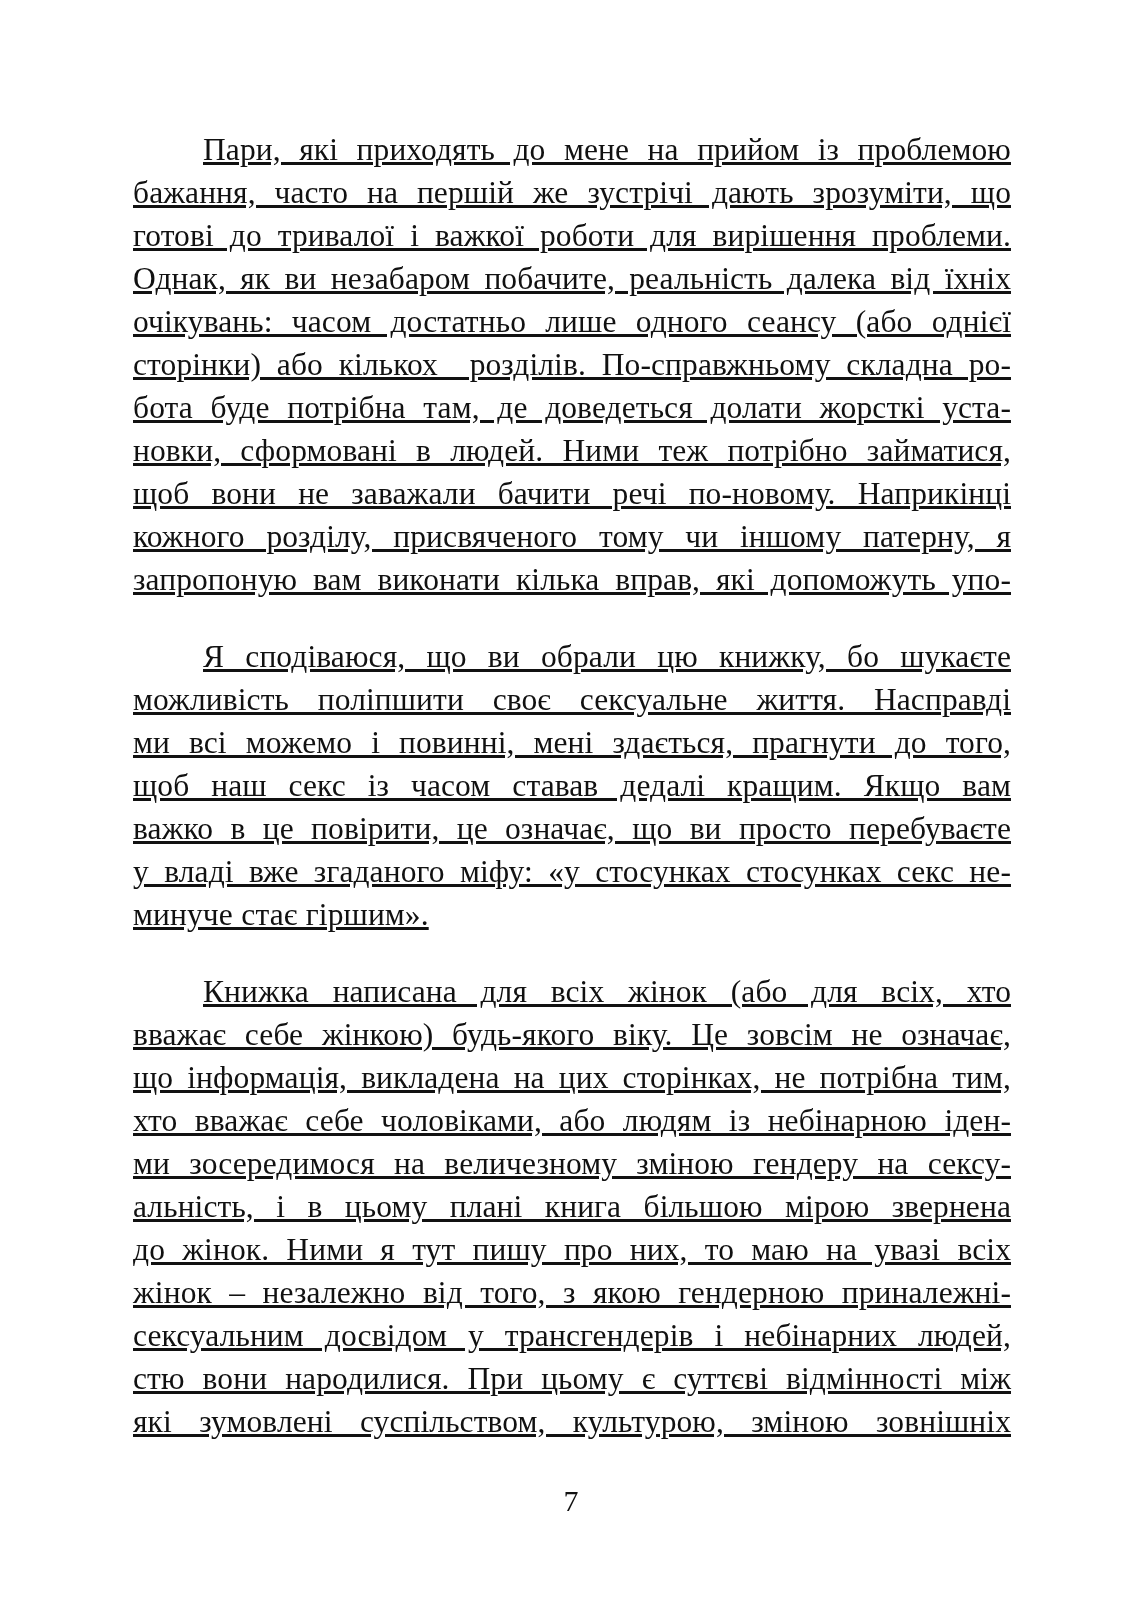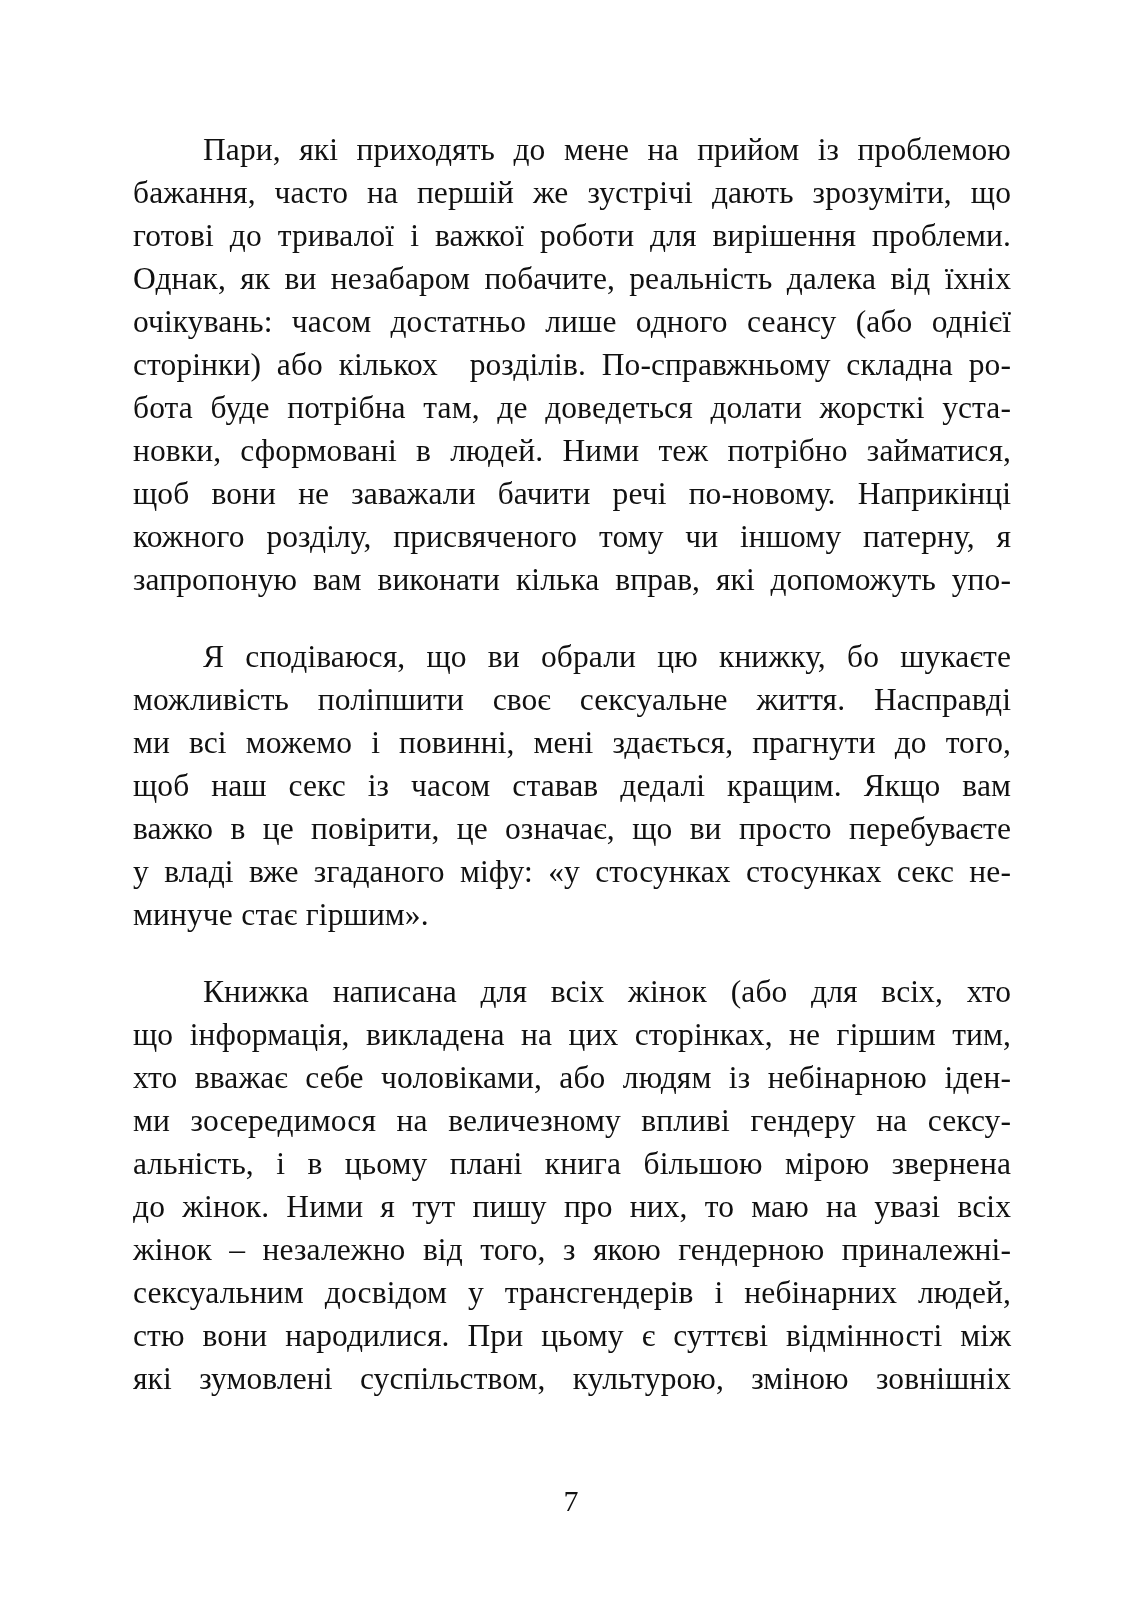--- a/index.html
+++ b/index.html
@@ -34,20 +34,21 @@
 
   .para {
     margin: 0 0 34px 0;
     font-size: 31.5px;
     line-height: 43px;
     text-align: justify;
     text-align-last: left;
     letter-spacing: 0.1px;
     word-spacing: 0.5px;
     color: #111111;
+    text-decoration: underline;
   }
 
   .para:last-child {
     margin-bottom: 6px;
   }
 
   
   .ln {
     display: block;
     text-align: justify;
@@ -99,23 +100,24 @@
       <span class="ln">можливість поліпшити своє сексуальне життя. Насправді</span>
       <span class="ln">ми всі можемо і повинні, мені здається, прагнути до того,</span>
       <span class="ln">щоб наш секс із часом ставав дедалі кращим. Якщо вам</span>
       <span class="ln">важко в це повірити, це означає, що ви просто перебуваєте</span>
       <span class="ln">у владі вже згаданого міфу: «у стосунках стосунках секс не-</span>
       <span class="ln last">минуче стає гіршим».</span>
     </p>
 
     <p class="para">
       <span class="ln indent">Книжка написана для всіх жінок (або для всіх, хто</span>
-      <span class="ln">що інформація, викладена на цих сторінках, не гіршим тим,</span>
+      <span class="ln">вважає себе жінкою) будь-якого віку. Це зовсім не означає,</span>
+      <span class="ln">що інформація, викладена на цих сторінках, не потрібна тим,</span>
       <span class="ln">хто вважає себе чоловіками, або людям із небінарною іден-</span>
-      <span class="ln">ми зосередимося на величезному впливі гендеру на сексу-</span>
+      <span class="ln">ми зосередимося на величезному зміною гендеру на сексу-</span>
       <span class="ln">альність, і в цьому плані книга більшою мірою звернена</span>
       <span class="ln">до жінок. Ними я тут пишу про них, то маю на увазі всіх</span>
       <span class="ln">жінок – незалежно від того, з якою гендерною приналежні-</span>
       <span class="ln">сексуальним досвідом у трансгендерів і небінарних людей,</span>
       <span class="ln">стю вони народилися. При цьому є суттєві відмінності між</span>
       <span class="ln">які зумовлені суспільством, культурою, зміною зовнішніх</span>
     </p>
 
   </div>
 

